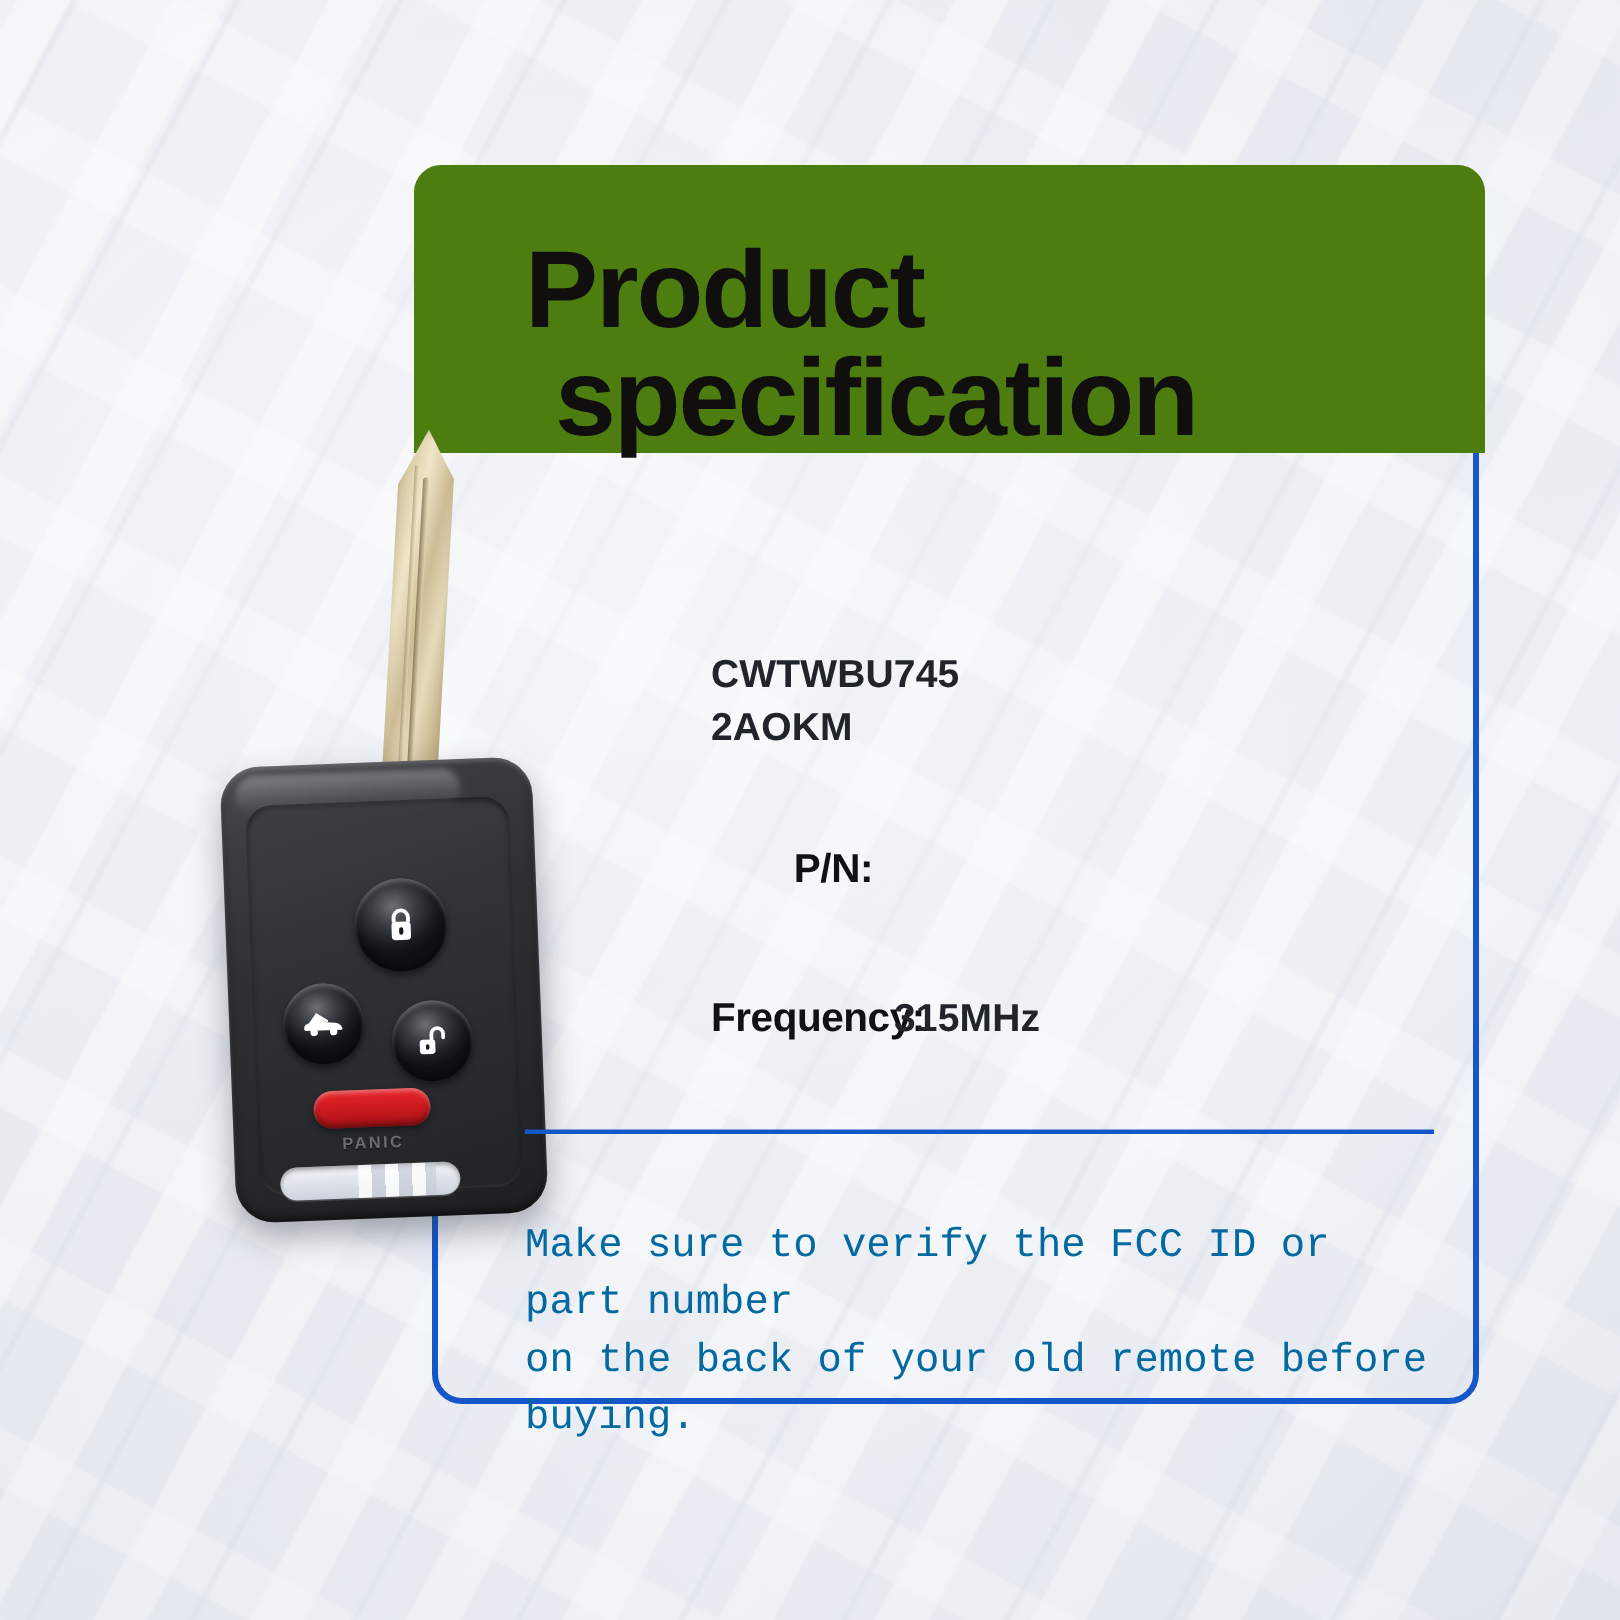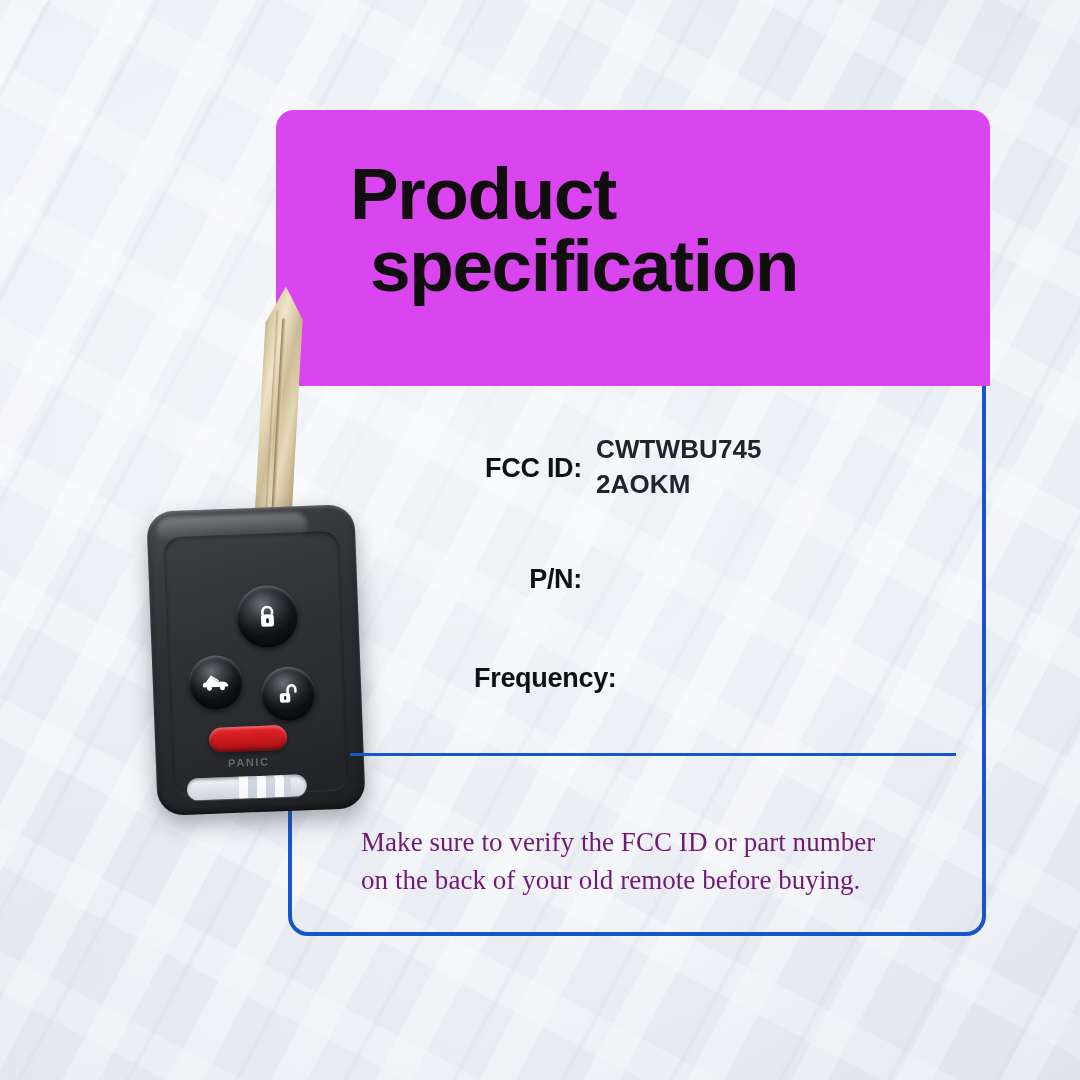--- a/index.html
+++ b/index.html
@@ -86,22 +86,22 @@
     box-sizing: border-box;
     background: transparent;
   }
 
   
   .yellow-banner {
     position: absolute;
     left: 276px;
     top: 110px;
     width: 714px;
-    height: 276px;
-    background: #d946ef;
+    height: 192px;
+    background: #4d7c0f;
     border-radius: 18px 18px 0 0;
   }
   .banner-title {
     position: absolute;
     left: 74px;
     top: 48px;
     width: 620px;
     margin: 0;
     color: #100f0d;
     font-family: "Liberation Sans", sans-serif;
@@ -167,23 +167,23 @@
     height: 3px;
     background: #1557c8;
   }
 
   
   .footer-note {
     position: absolute;
     left: 350px;
     top: 812px;
     width: 610px;
-    margin: 11px;
-    color: #701a75;
-    font-family: Liberation Serif, serif;
+    margin: 0;
+    color: #0369a1;
+    font-family: Liberation Mono, monospace;
     font-size: 27px;
     font-weight: 400;
     line-height: 1.42;
     letter-spacing: 0.05px;
   }
   .footer-note .l2 { display: block; }
 
   
   .keyfob {
     position: absolute;
@@ -427,35 +427,37 @@
       <div class="btn-panic"></div>
       <div class="panic-label">PANIC</div>
 
       <div class="ring-slot"></div>
     </div>
   </div>
 
   <div class="spec-block">
 
     <div class="spec-row row-fcc">
-      <div class="spec-label">FCC ID:</div>
       <div class="spec-value">
         <span class="vline">CWTWBU745</span>
         <span class="vline">2AOKM</span>
       </div>
     </div>
 
     <div class="spec-row row-pn">
       <div class="spec-label">P/N:</div>
       <div class="spec-value">
       </div>
     </div>
 
     <div class="spec-row row-freq">
       <div class="spec-label">Frequency:</div>
+      <div class="spec-value">
+        <span class="vline">315MHz</span>
+      </div>
     </div>
 
   </div>
 
   <div class="divider"></div>
 
   <p class="footer-note">
     <span>Make sure to verify the FCC ID or part number</span>
     <span class="l2">on the back of your old remote before buying.</span>
   </p>

